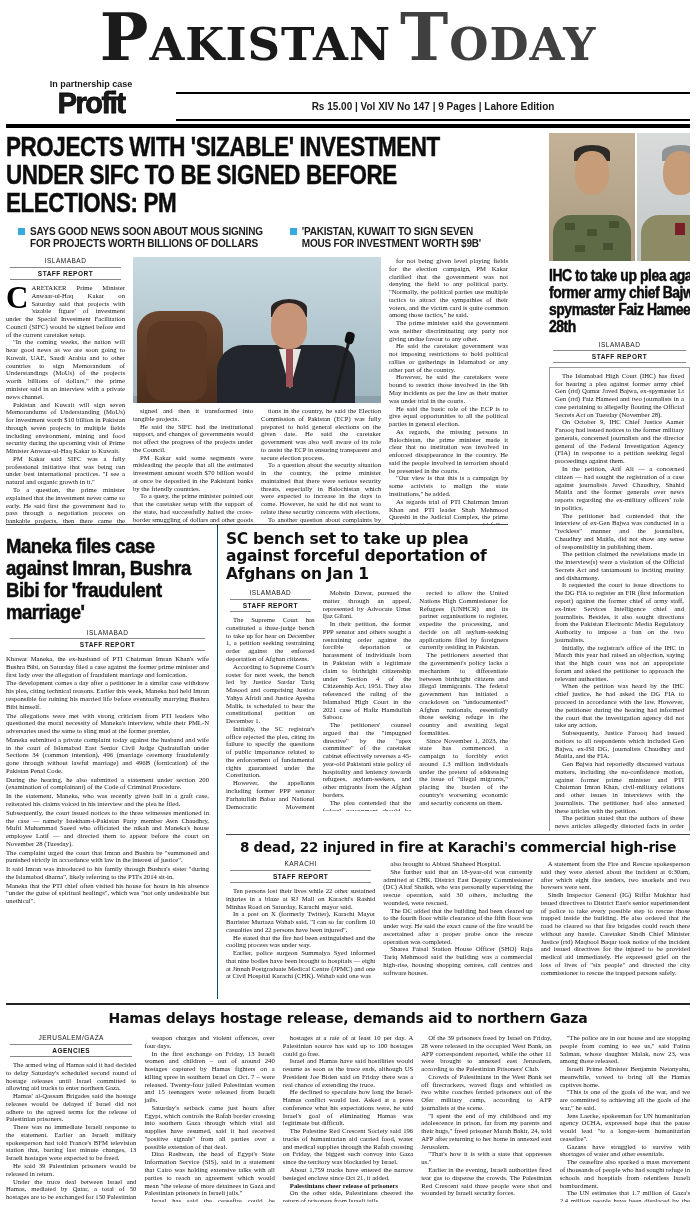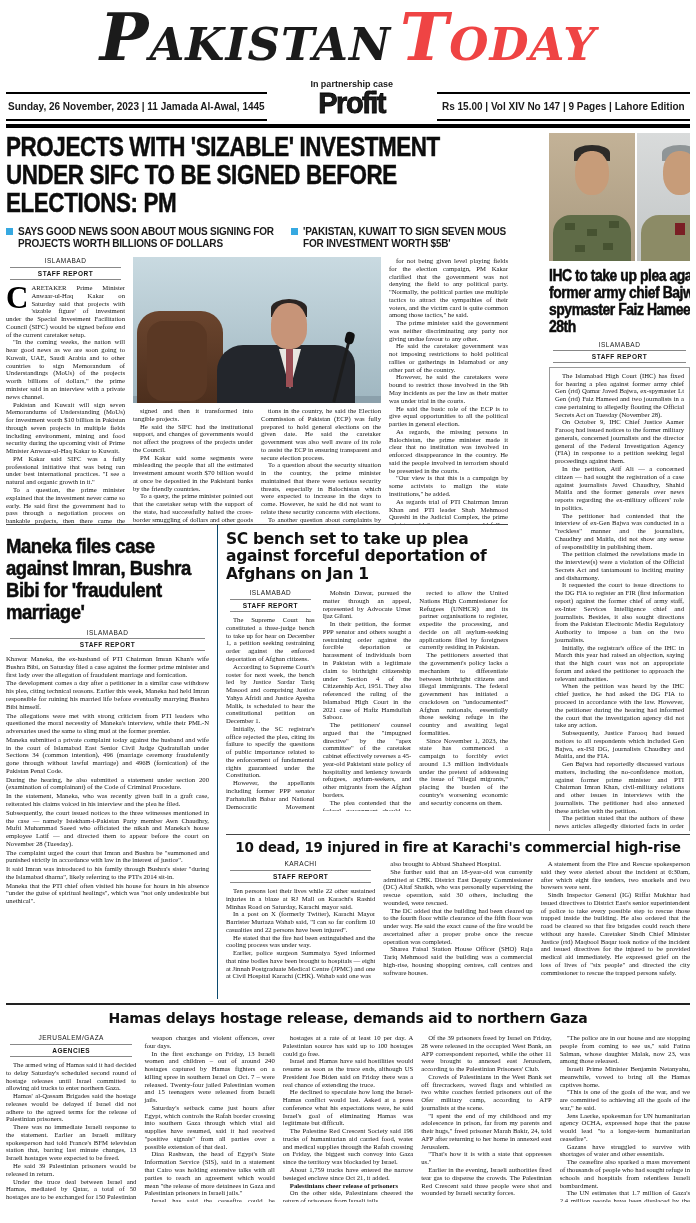--- a/index.html
+++ b/index.html
@@ -4,23 +4,23 @@
 <style>
   * { margin:0; padding:0; box-sizing:border-box; }
   html,body { background:#e9e9e9; }
   body { width:696px; height:1223px; margin:0 auto; overflow:hidden;
          font-family:"Liberation Serif", serif; color:#1b1b1b; }
   .page { width:696px; height:1223px; background:#fff; padding:4px 6px 0; overflow:hidden; }
 
   
   .masthead { text-align:center; }
   .mast-title { font-family:"DejaVu Serif", serif; font-weight:700; line-height:66px; font-size:45px; letter-spacing:1px; white-space:nowrap; }
-  .mast-word { display:inline-block;font-style:italic; }
+  .mast-word { display:inline-block; }
   .mast-word::first-letter { font-size:1.44em; }
-  .mast-word.w2 { color:#ef4444; margin-left:9px; }
+  .mast-word.w2 { color:#404040; margin-left:9px; }
   .mast-bar { display:flex; align-items:center; margin-top:14px; }
   .bar-seg { flex:1; border-top:2px solid #000; border-bottom:2px solid #000; padding:7px 2px;
              font-family:"Liberation Sans", sans-serif; font-weight:700; font-size:10px; text-align:center; white-space:nowrap; }
   .bar-center { width:170px; margin-top:-16px; }
   .partner-label { font-family:"Liberation Sans", sans-serif; font-size:9px; font-weight:700; }
   .partner-logo { font-family:"Liberation Sans", sans-serif; font-weight:700; font-size:29px; letter-spacing:-1.5px; line-height:1;
                   -webkit-text-stroke:0.8px #000; }
   .thick-rule { border-top:4px solid #000; margin-top:3px; }
 
   
@@ -44,21 +44,21 @@
                   transform-origin:left top; letter-spacing:-0.5px; -webkit-text-stroke:0.5px #0d0d0d; }
   .lead-headline { font-size:28px; line-height:1.0; width:628px; transform:scaleX(0.8); }
   .maneka-headline { font-size:21px; line-height:1.05; width:240px; transform:scaleX(0.88); margin-top:4px; }
   .side-headline { font-size:16px; line-height:1.06; width:200px; transform:scaleX(0.87); margin:7px 0 5px; }
   .hl-round { font-family:"DejaVu Sans", sans-serif; font-weight:700; color:#111; }
   .sc-headline { font-size:15.5px; line-height:1.12; letter-spacing:-0.3px; margin-bottom:6px; }
   .karachi-headline { font-size:13.5px; text-align:center; white-space:nowrap; letter-spacing:-0.2px; margin-bottom:5px; }
   .hamas-headline { font-size:14px; text-align:center; white-space:nowrap; letter-spacing:-0.2px; margin-bottom:8px; }
 
   
-  .lead-bullets { display:flex; gap:14px; margin:9px 0 7px; }
+  .lead-bullets { display:flex; gap:14px; margin:9px 12px 7px; }
   .bullet-item { display:flex; font-family:"Liberation Sans", sans-serif; font-weight:700; font-size:10px; line-height:1.2; letter-spacing:-0.2px; }
   .bullet-item.b1 { flex:5; } .bullet-item.b2 { flex:4; }
   .bullet-sq { width:7px; height:7px; background:#36a9e1; flex:none; margin:2px 5px 0 0; }
 
   
   .dateline { font-family:"Liberation Sans", sans-serif; text-align:center; letter-spacing:0.5px; margin:0 4px 4px; }
   .dl-loc { font-size:6.5px; border-bottom:1px solid #888; padding-bottom:2px; }
   .dl-by  { font-size:6.5px; font-weight:700; border-bottom:1px solid #888; padding:2px 0; }
 
   
@@ -119,42 +119,41 @@
 </head>
 <body>
 
 <div class="page">
 
   <header class="masthead">
     <div class="mast-title">
       <span class="mast-word w1">PAKISTAN</span><span class="mast-word w2">TODAY</span>
     </div>
     <div class="mast-bar">
-      <div class="bar-seg">Sunday, 26 November, 2023 | 11 Jamada Al-Awal, 1445</div>
       <div class="bar-center">
         <div class="partner-label">In partnership case</div>
         <div class="partner-logo">Profit</div>
       </div>
       <div class="bar-seg">Rs 15.00 | Vol XIV No 147 | 9 Pages | Lahore Edition</div>
     </div>
     <div class="thick-rule"></div>
   </header>
 
   <div class="content">
 
     <section class="lead-main">
       <h1 class="hl-condensed lead-headline">PROJECTS WITH 'SIZABLE' INVESTMENT UNDER SIFC TO BE SIGNED BEFORE ELECTIONS: PM</h1>
       <div class="lead-bullets">
         <div class="bullet-item b1">
           <span class="bullet-sq"></span>
           <span>SAYS GOOD NEWS SOON ABOUT MOUS SIGNING FOR PROJECTS WORTH BILLIONS OF DOLLARS</span>
         </div>
         <div class="bullet-item b2">
           <span class="bullet-sq"></span>
-          <span>'PAKISTAN, KUWAIT TO SIGN SEVEN MOUS FOR INVESTMENT WORTH $5B'</span>
+          <span>'PAKISTAN, KUWAIT TO SIGN SEVEN MOUS FOR INVESTMENT WORTH $9B'</span>
         </div>
       </div>
       <div class="lead-body">
         <div class="lead-c body-text">
           <div class="dateline">
             <div class="dl-loc">ISLAMABAD</div>
             <div class="dl-by">STAFF REPORT</div>
           </div>
           <p class="no-ind"><span class="dropcap">C</span><span>ARETAKER Prime Minister Anwaar-ul-Haq Kakar on Saturday said that projects with 'sizable figure' of investment under the Special Investment Facilitation Council (SIFC) would be signed before end of the current caretaker setup.</span></p>
           <div>
@@ -282,21 +281,21 @@
           </div>
         <div>
             <p>rected to allow the United Nations High Commissioner for Refugees (UNHCR) and its partner organisations to register, expedite the processing, and decide on all asylum-seeking applications filed by foreigners currently residing in Pakistan.</p>
             <p>The petitioners asserted that the government's policy lacks a mechanism to differentiate between birthright citizens and illegal immigrants. The federal government has initiated a crackdown on "undocumented" Afghan nationals, essentially those seeking refuge in the country and awaiting legal formalities.</p>
             <p>Since November 1, 2023, the state has commenced a campaign to forcibly evict around 1.3 million individuals under the pretext of addressing the issue of "illegal migrants," placing the burden of the country's worsening economic and security concerns on them.</p>
           </div>
       </div>
     </section>
 
     <section class="karachi">
-      <h2 class="hl-round karachi-headline">10 dead, 19 injured in fire at Karachi's commercial high-rise</h2>
+      <h2 class="hl-round karachi-headline">8 dead, 22 injured in fire at Karachi's commercial high-rise</h2>
       <div class="cols karachi-cols karachi-body body-text">
         <div>
           <div class="dateline">
             <div class="dl-loc">KARACHI</div>
             <div class="dl-by">STAFF REPORT</div>
           </div>
           <div>
               <p>Ten persons lost their lives while 22 other sustained injuries in a blaze at RJ Mall on Karachi's Rashid Minhas Road on Saturday, Karachi mayor said.</p>
               <p>In a post on X (formerly Twitter), Karachi Mayor Barrister Murtaza Wahab said, "I can so far confirm 10 casualties and 22 persons have been injured".</p>
               <p>He stated that the fire had been extinguished and the cooling process was under way.</p>

